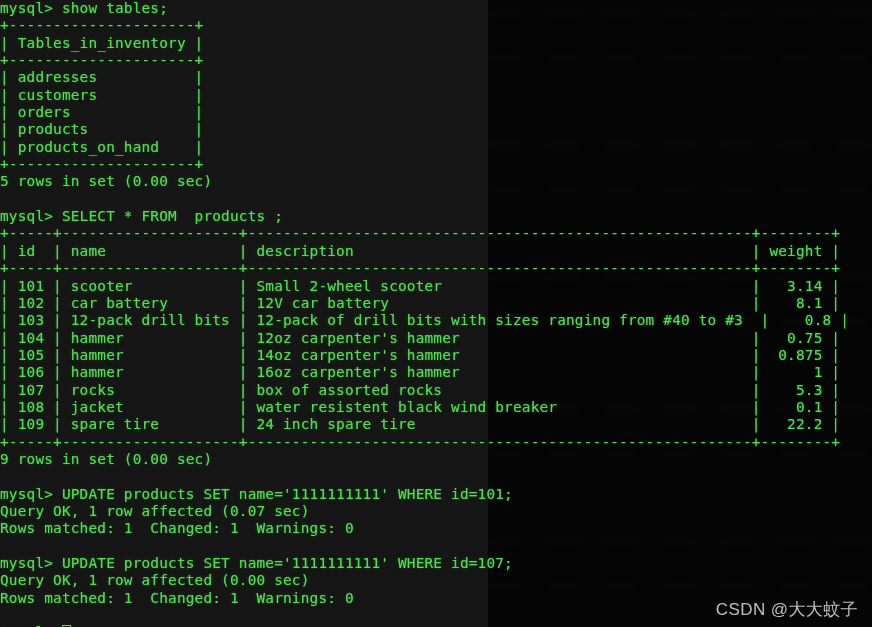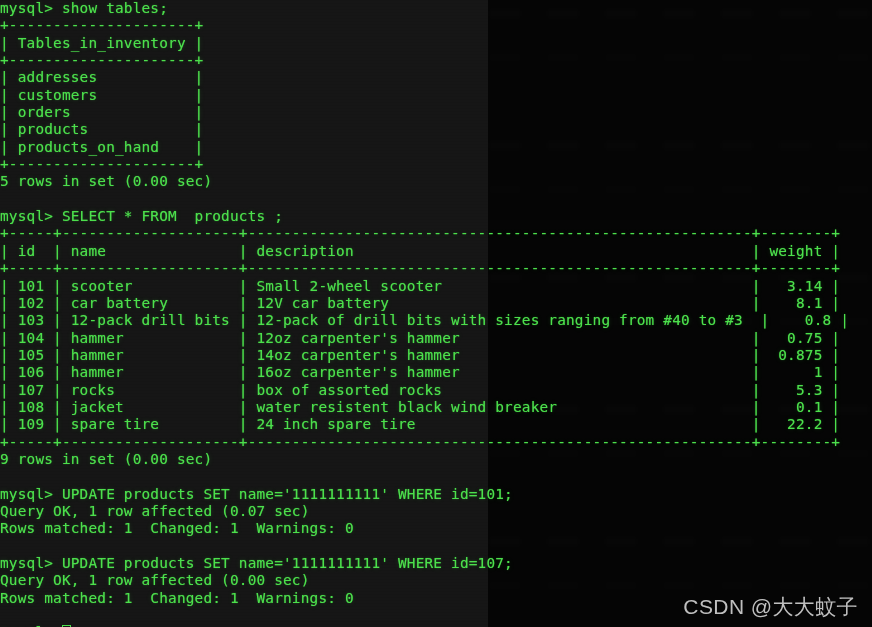--- a/index.html
+++ b/index.html
@@ -98,21 +98,21 @@
     box-sizing: border-box;
     border: 1.5px solid #4ce04c;
     background: transparent;
   }
   #watermark {
     position: absolute;
     right: 14px;
     bottom: 6px;
     color: #cfcfcf;
     font-family: "Liberation Sans", "DejaVu Sans", sans-serif;
-    font-size: 21px;
+    font-size: 17px;
     letter-spacing: 0.4px;
     opacity: 0.92;
     z-index: 4;
     white-space: pre;
   }
 </style>
 </head>
 <body>
 
 <div id="terminal">

